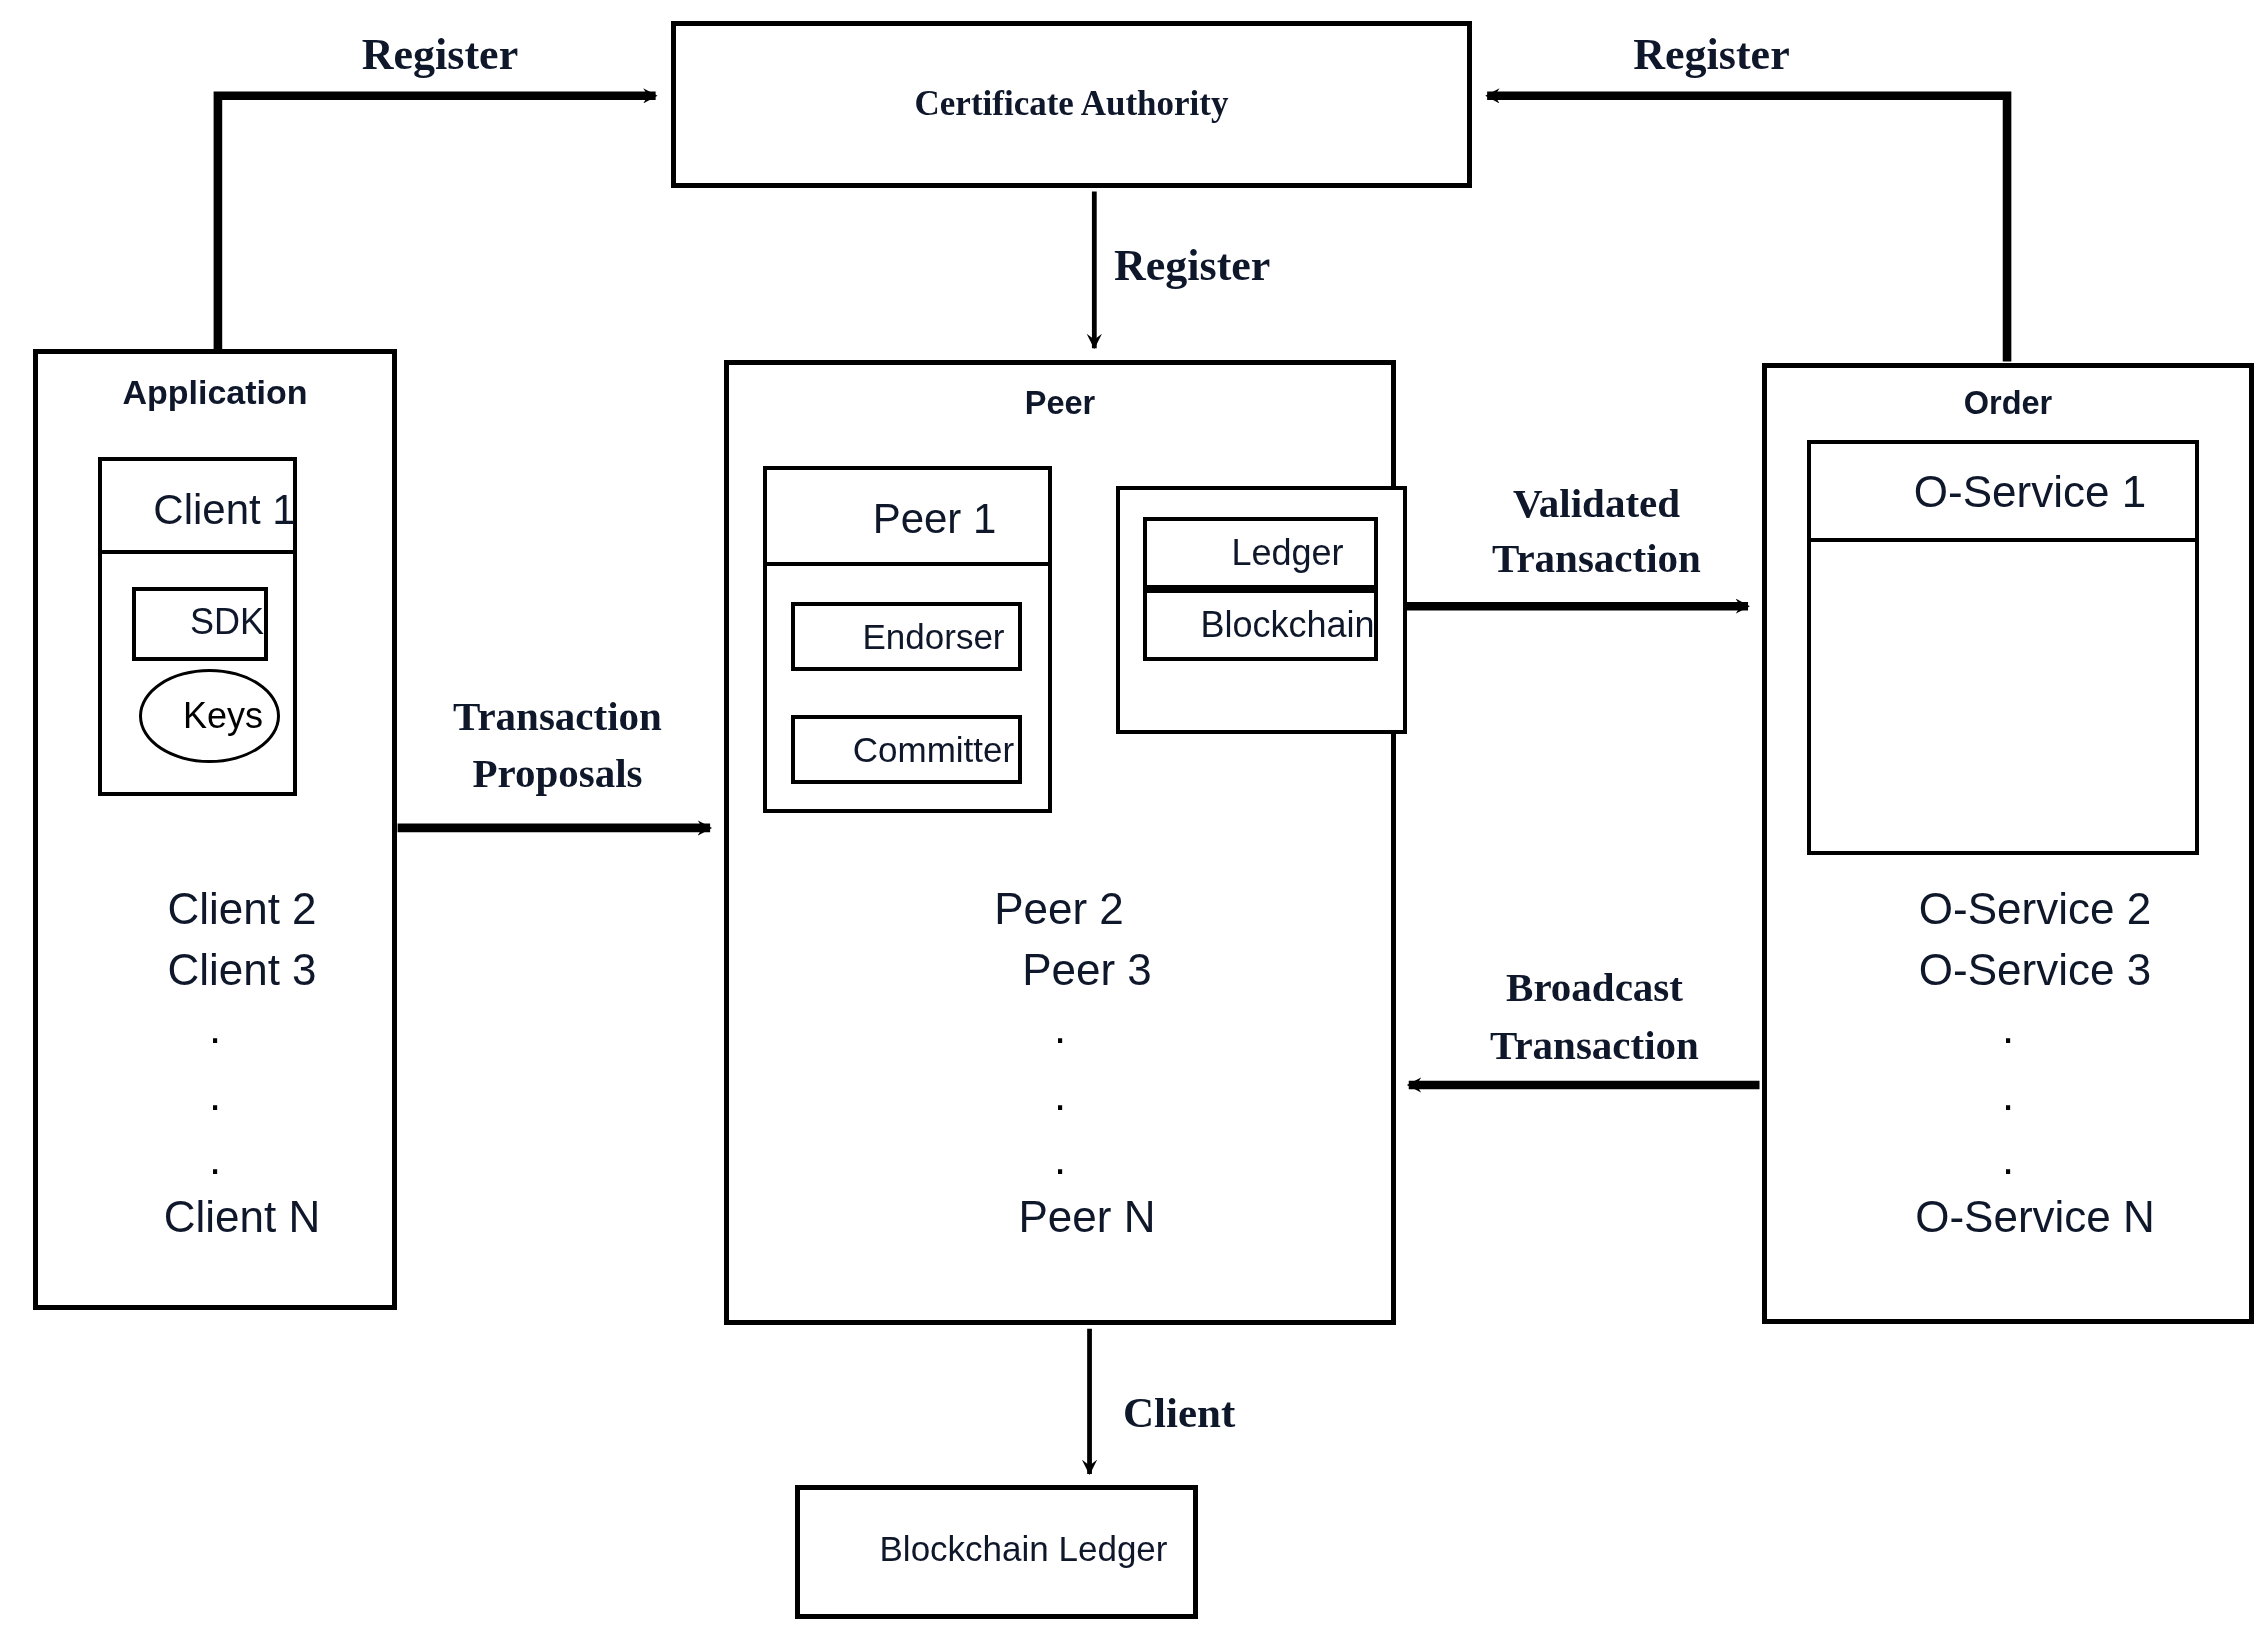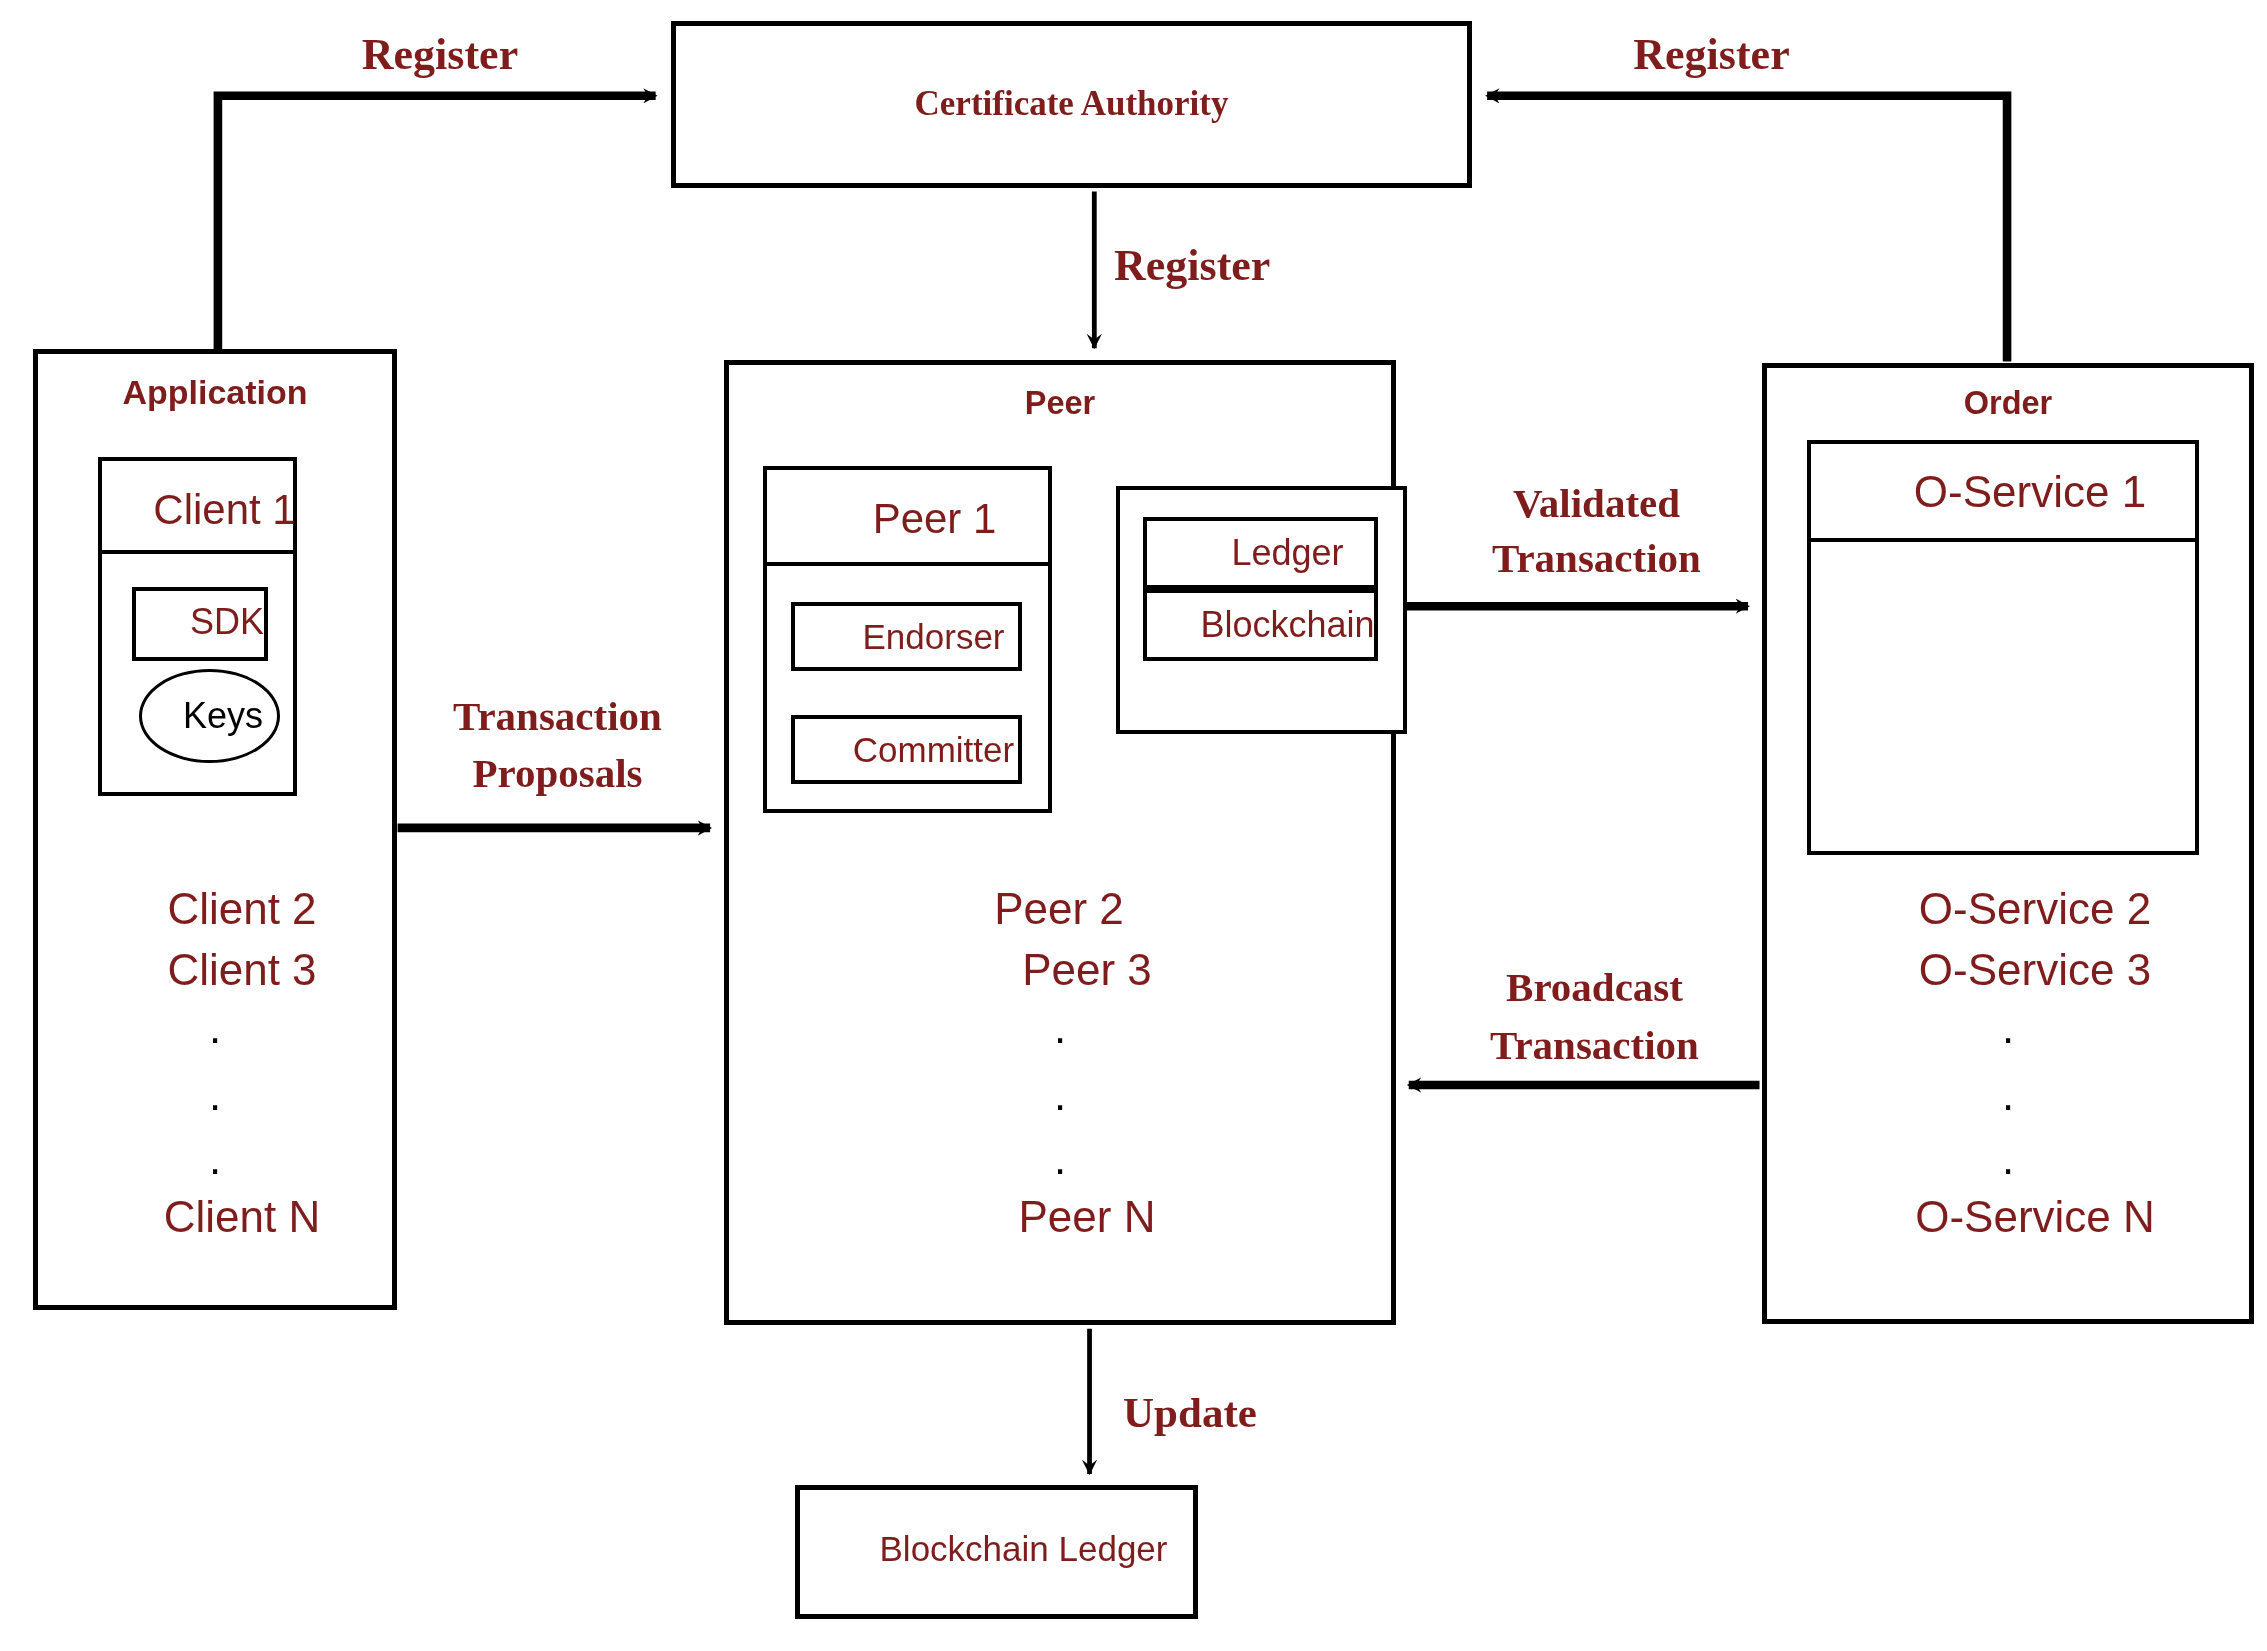--- a/index.html
+++ b/index.html
@@ -14,21 +14,21 @@
   .box{
     position:absolute;
     border:5.7px solid #000;
     background:#ffffff;
     box-sizing:border-box;
   }
   .box-thin{ border-width:4.8px; }
   .lbl{
     position:absolute;
     text-align:center;
-    color:#7f1d1d;
+    color:#0f172a;
     white-space:nowrap;
     line-height:1;
   }
   .serif-bold{
     font-family:"Liberation Serif", serif;
     font-weight:bold;
   }
   .sans{
     font-family:"Liberation Sans", sans-serif;
     padding-left:27px;
@@ -195,16 +195,16 @@
   <div class="lbl sans" style="left:1762px;top:887px;width:492px;font-size:44px;">O-Service 2</div>
   <div class="lbl sans" style="left:1762px;top:948px;width:492px;font-size:44px;">O-Service 3</div>
   <div class="dots" style="left:1762px;top:1016px;width:492px;font-size:44px;">·</div>
   <div class="dots" style="left:1762px;top:1083px;width:492px;font-size:44px;">·</div>
   <div class="dots" style="left:1762px;top:1147px;width:492px;font-size:44px;">·</div>
   <div class="lbl sans" style="left:1762px;top:1195px;width:492px;font-size:44px;">O-Service N</div>
 
   <div class="box" style="left:795px;top:1485px;width:403px;height:134px;"></div>
   <div class="lbl sans" style="left:795px;top:1531px;width:403px;font-size:35px;">Blockchain Ledger</div>
 
-  <div class="lbl serif-bold" style="left:1123px;top:1391px;width:249px;font-size:43px;text-align:left;">Update</div>
+  <div class="lbl serif-bold" style="left:1123px;top:1391px;width:249px;font-size:43px;text-align:left;">Client</div>
 
 </div>
 
 
 </body></html>

